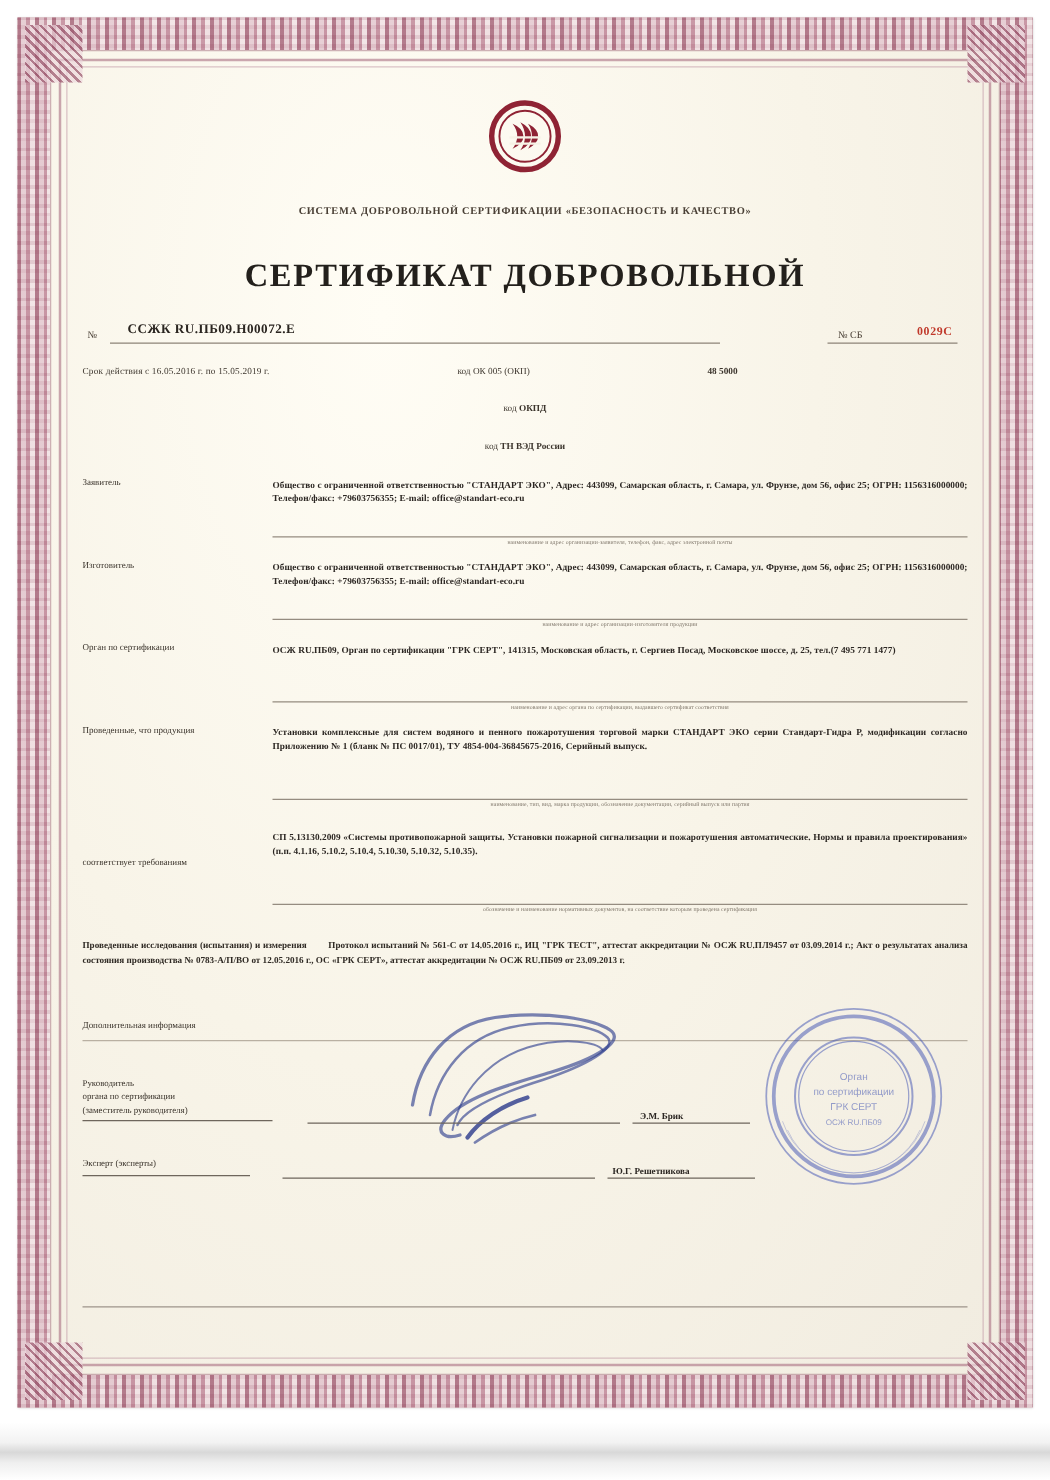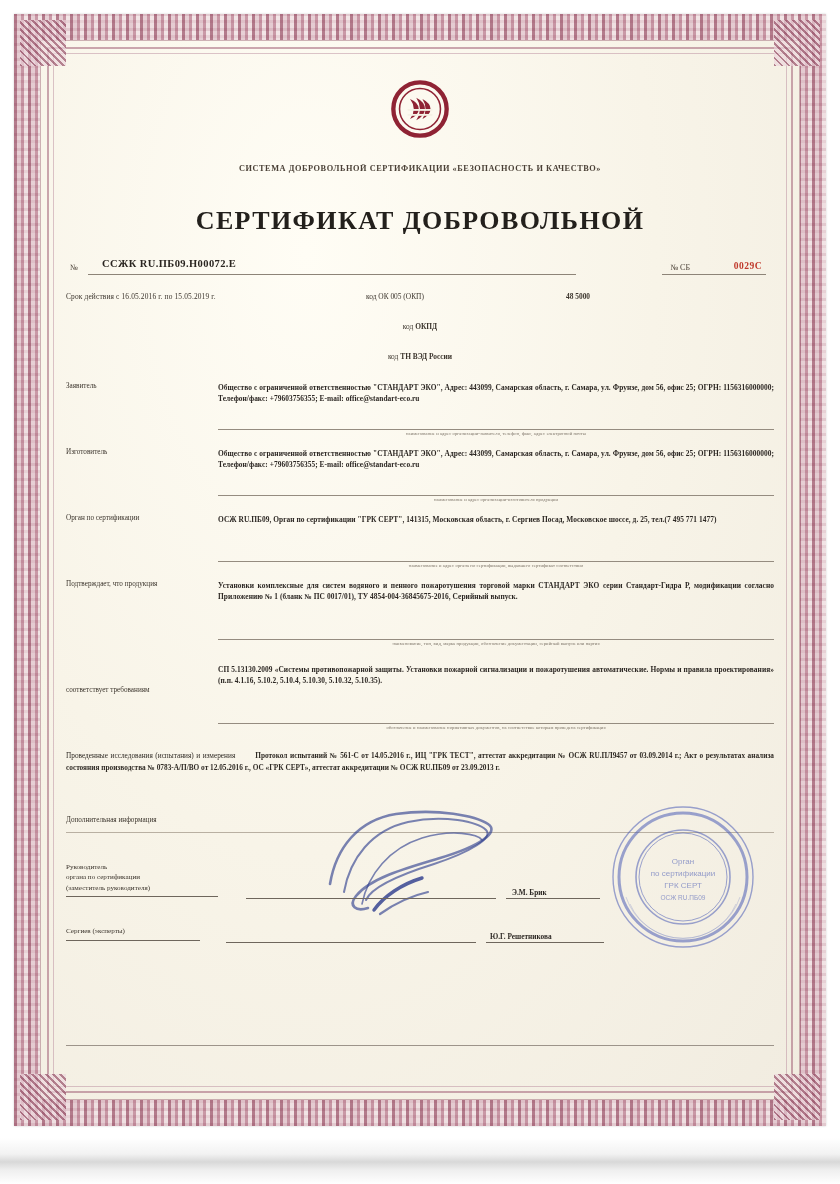--- a/index.html
+++ b/index.html
@@ -153,21 +153,21 @@
     font-size:4.6px;color:#7d7468;text-align:center;letter-spacing:.1px;
     line-height:1.1;
   }
 
   
   .para{
     position:absolute;left:6px;right:6px;
     font-size:7.3px;color:#2f2a24;line-height:1.62;text-align:justify;
     font-weight:700;
   }
-  .para .lbl{font-weight:400;margin-top:28px;}
+  .para .lbl{font-weight:700;margin-top:28px;}
 
   .addinfo{
     position:absolute;left:6px;top:640px;font-size:7.2px;color:#3b342c;
   }
   .addinfo-rule{
     position:absolute;left:6px;right:6px;top:656px;height:1px;background:#b9b0a2;
   }
 
   
   .sig{position:absolute;left:6px;right:6px;margin-top:12px;}
@@ -256,21 +256,21 @@
       </div>
 
       <div class="field" style="top:454px;height:66px;">
         <div class="f-label">Орган по сертификации</div>
         <div class="f-body">ОСЖ RU.ПБ09, Орган по сертификации "ГРК СЕРТ", 141315, Московская область, г. Сергиев Посад, Московское шоссе, д. 25, тел.(7 495 771 1477)</div>
         <div class="f-rule" style="top:47px;"></div>
         <div class="f-note" style="top:49px;">наименование и адрес органа по сертификации, выдавшего сертификат соответствия</div>
       </div>
 
       <div class="field" style="top:520px;height:80px;">
-        <div class="f-label">Подтверждает, что продукция</div>
+        <div class="f-label">Проведенные, что продукция</div>
         <div class="f-body">Установки комплексные для систем водяного и пенного пожаротушения торговой марки СТАНДАРТ ЭКО серии Стандарт-Гидра Р, модификации согласно Приложению № 1 (бланк № ПС 0017/01), ТУ 4854-004-36845675-2016, Серийный выпуск.</div>
         <div class="f-rule" style="top:59px;"></div>
         <div class="f-note" style="top:61px;">наименование, тип, вид, марка продукции, обозначение документации, серийный выпуск или партия</div>
       </div>
 
       <div class="field" style="top:604px;height:80px;">
         <div class="f-label" style="top:22px;">соответствует требованиям</div>
         <div class="f-body">СП 5.13130.2009 «Системы противопожарной защиты. Установки пожарной сигнализации и пожаротушения автоматические. Нормы и правила проектирования» (п.п. 4.1.16, 5.10.2, 5.10.4, 5.10.30, 5.10.32, 5.10.35).</div>
         <div class="f-rule" style="top:59px;"></div>
         <div class="f-note" style="top:61px;">обозначение и наименование нормативных документов, на соответствие которым проведена сертификация</div>
@@ -318,21 +318,21 @@
         <div class="sig-label">Руководитель</div>
         <div class="sig-label">органа по сертификации</div>
         <div class="sig-label">(заместитель руководителя)</div>
         <div class="sig-rule" style="left:0;width:152px;top:34px;"></div>
         <div class="sig-rule" style="left:180px;width:250px;top:36px;"></div>
         <div class="sig-rule" style="left:440px;width:94px;top:36px;"></div>
         <div class="sig-name" style="left:446px;top:26px;">Э.М. Брик</div>
       </div>
 
       <div class="sig" style="top:854px;">
-        <div class="sig-label">Сергиев (эксперты)</div>
+        <div class="sig-label">Эксперт (эксперты)</div>
         <div class="sig-rule" style="left:0;width:134px;top:14px;"></div>
         <div class="sig-rule" style="left:160px;width:250px;top:16px;"></div>
         <div class="sig-rule" style="left:420px;width:118px;top:16px;"></div>
         <div class="sig-name" style="left:424px;top:6px;">Ю.Г. Решетникова</div>
       </div>
 
       <div class="final-rule"></div>
 
     </div>
   </div>

